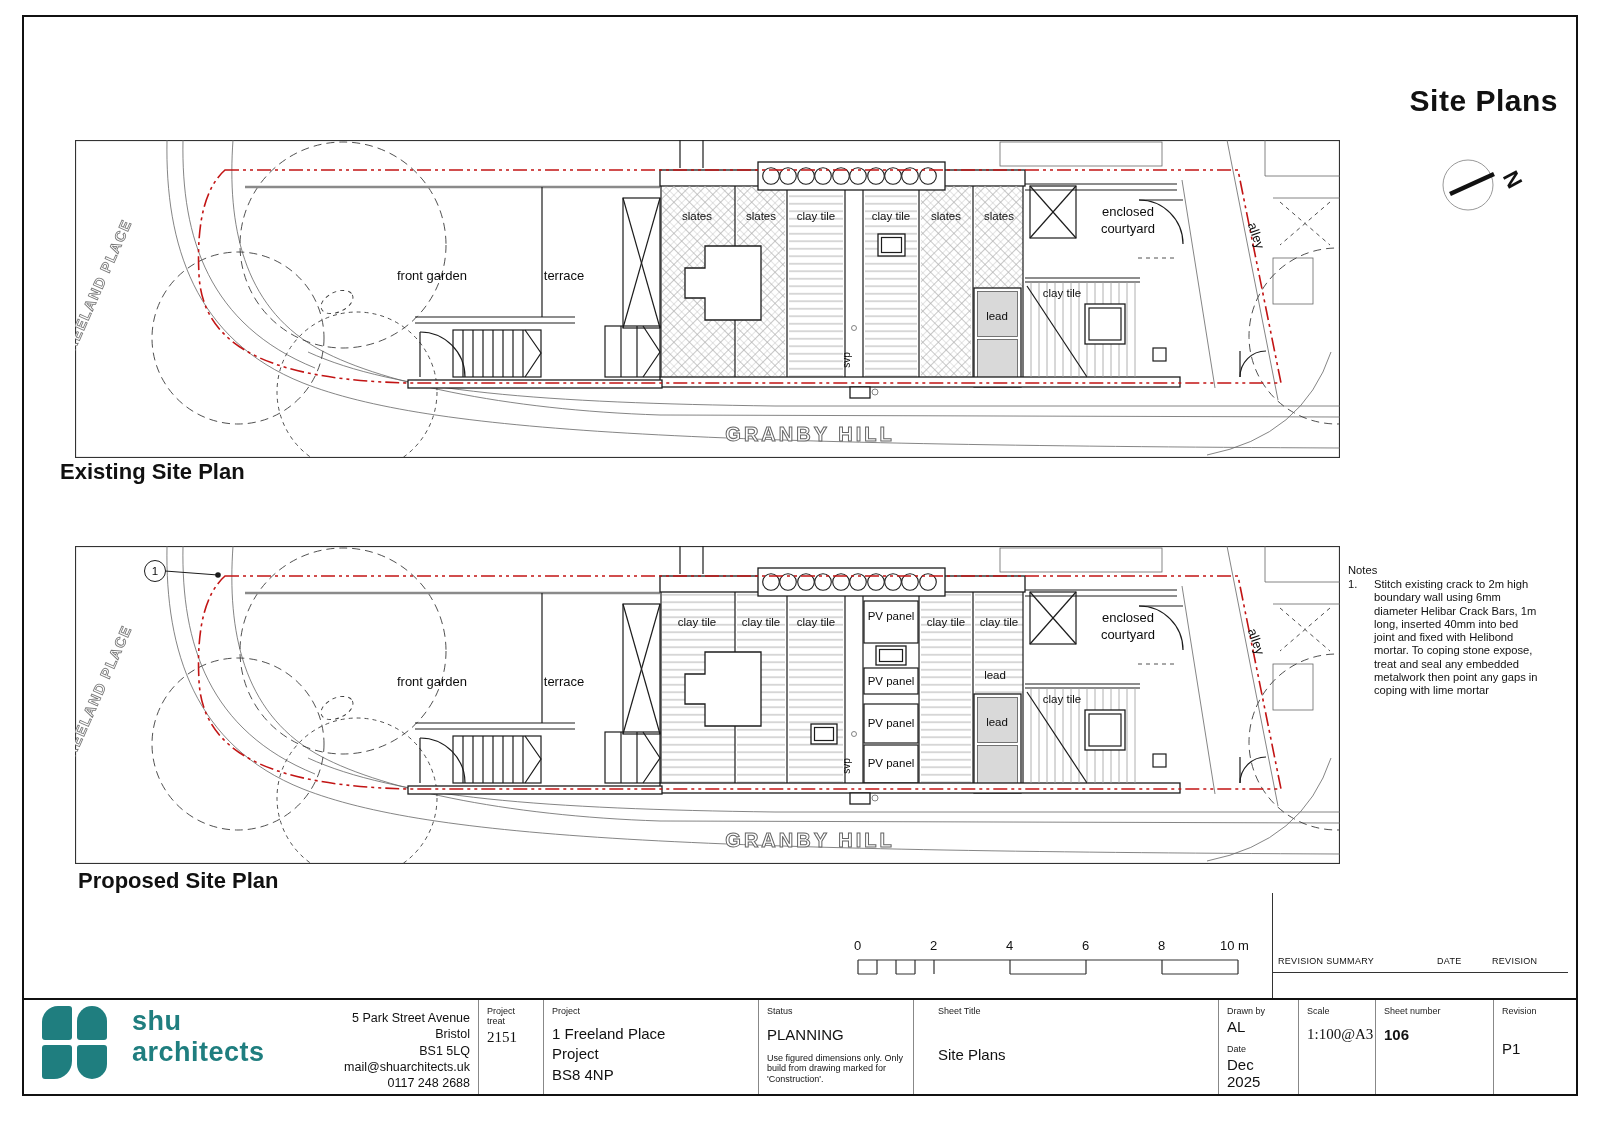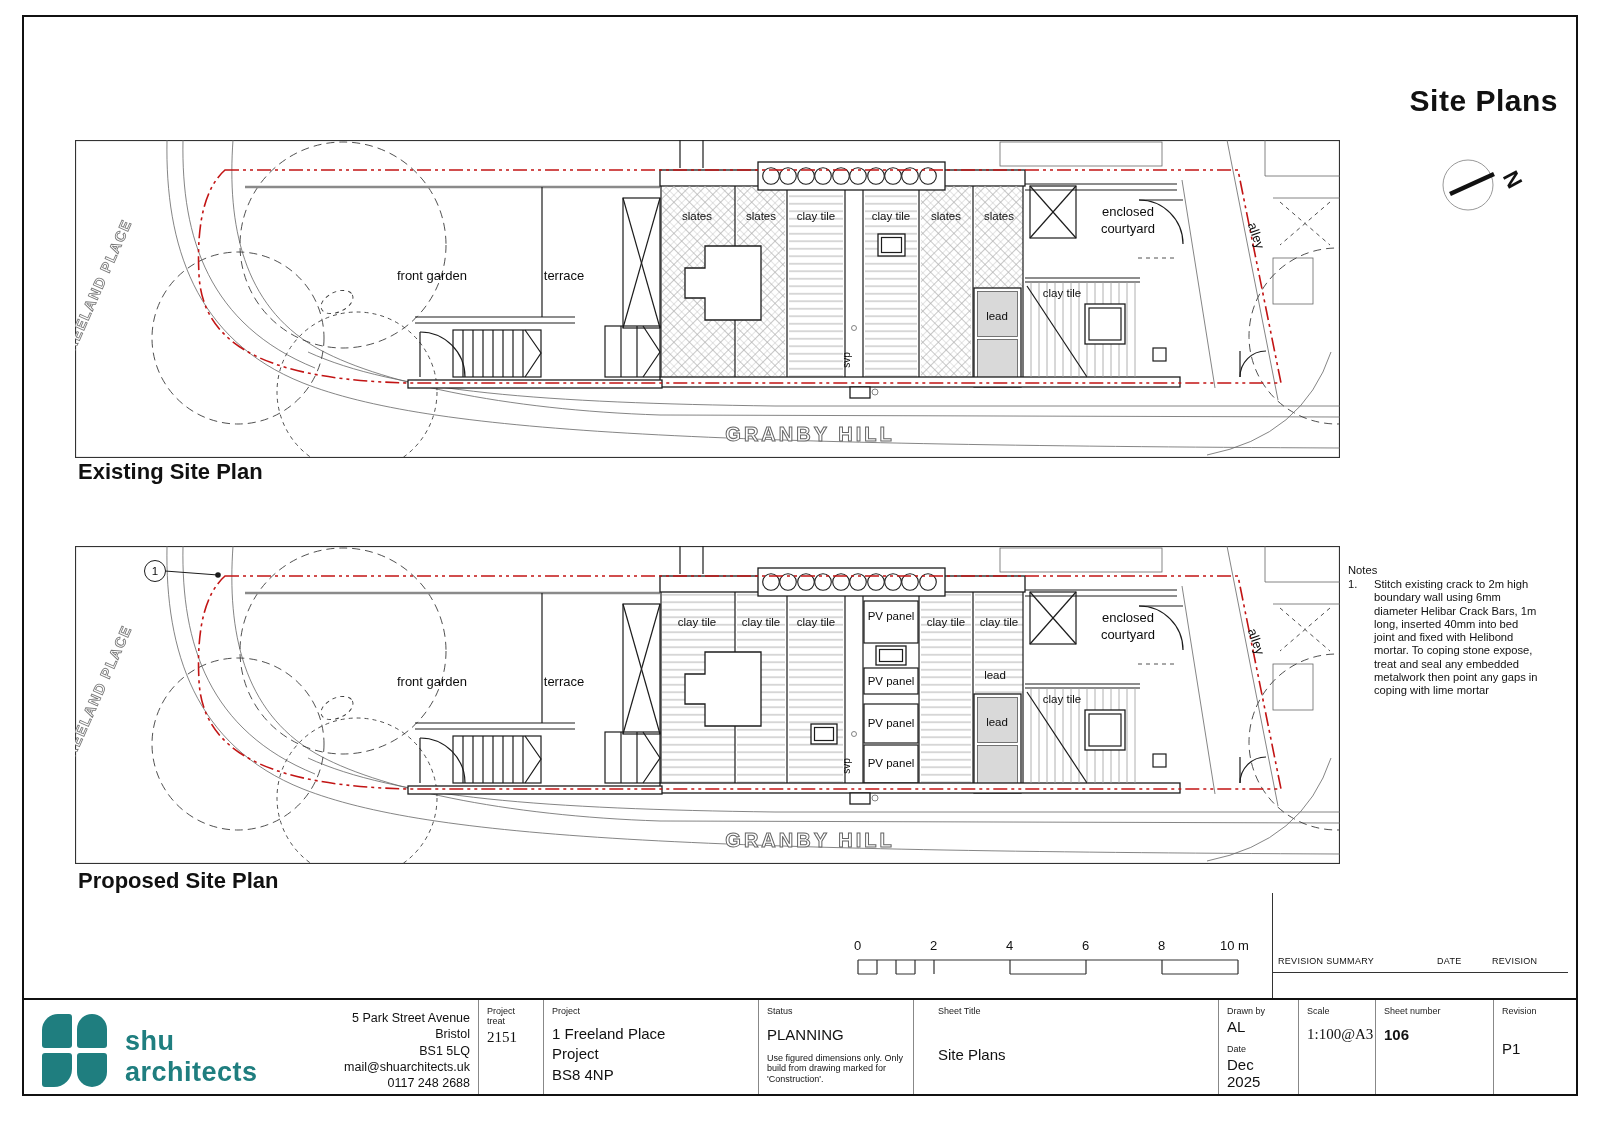--- a/index.html
+++ b/index.html
@@ -16,21 +16,21 @@
   
   .vline{width:1px;background:#333;}
   .hline{height:1px;background:#333;}
   .revhead{font-size:9px;letter-spacing:.3px;}
   
   .tblock{left:22px;top:998px;width:1554px;height:96px;border-top:2px solid #111;display:flex;box-sizing:border-box;}
   .tcol{box-sizing:border-box;padding:6px 8px;border-left:1px solid #888;overflow:hidden;}
   .tcol:first-child{border-left:none;}
   .tlabel{font-size:9px;color:#222;}
   .tvalue{font-size:15px;margin-top:3px;}
-  .logo-col{display:flex;align-items:flex-end;gap:18px;padding-left:20px;}
+  .logo-col{display:flex;align-items:flex-start;gap:25px;padding-left:20px;}
   .logomark{width:66px;height:74px;display:grid;grid-template-columns:30px 30px;grid-template-rows:34px 34px;gap:5px;}
   .logomark div{background:#1f7e7f;}
   .lm-tl{border-radius:16px 3px 3px 3px;}
   .lm-tr{border-radius:15px 15px 3px 3px;}
   .lm-bl{border-radius:3px 3px 18px 3px;}
   .lm-br{border-radius:3px 3px 15px 15px;}
   .firmname{color:#1f7e7f;font-size:27px;font-weight:700;letter-spacing:.5px;}
   .addr{width:162px;text-align:right;font-size:12.5px;line-height:1.3;padding-top:10px;}
   .disclaim{font-size:9px;line-height:1.15;margin-top:10px;}
   
@@ -200,21 +200,21 @@
     <text class="lblS" x="871" y="80">slates</text>
     <text class="lblS" x="924" y="80">slates</text>
     <text class="lblS" x="922" y="180">lead</text>
     <text class="lblS" transform="translate(775,220) rotate(-90)" style="font-size:10px">svp</text>
     <text class="lbl" x="1053" y="76">enclosed</text>
     <text class="lbl" x="1053" y="93">courtyard</text>
     <text class="lblS" x="987" y="157">clay tile</text>
     <text class="lbl" transform="translate(1177,97) rotate(71)">alley</text>
   </g>
 </svg>
-<div class="abs plan-heading" style="left:78px;top:459px;">Existing Site Plan</div>
+<div class="abs plan-heading" style="left:60px;top:459px;">Existing Site Plan</div>
 
 <svg class="abs" style="left:75px;top:546px;" width="1265" height="318" viewBox="0 0 1265 318">
   <rect class="panel" x="0.5" y="0.5" width="1264" height="317"></rect>
   <g>
     <path class="thin" d="M 92,0 C 90,105 120,200 228,243 C 355,293 620,305 1265,308"></path>
     <path class="thin" d="M 108,0 C 106,98 134,185 240,228"></path>
     <path class="thin" d="M 158,0 C 152,85 168,165 240,207 C 300,242 430,270 585,275 L 1265,277"></path>
     <path class="thin" d="M 233,212 C 320,252 470,263 700,266 L 1265,266"></path>
   </g>
   <g>

